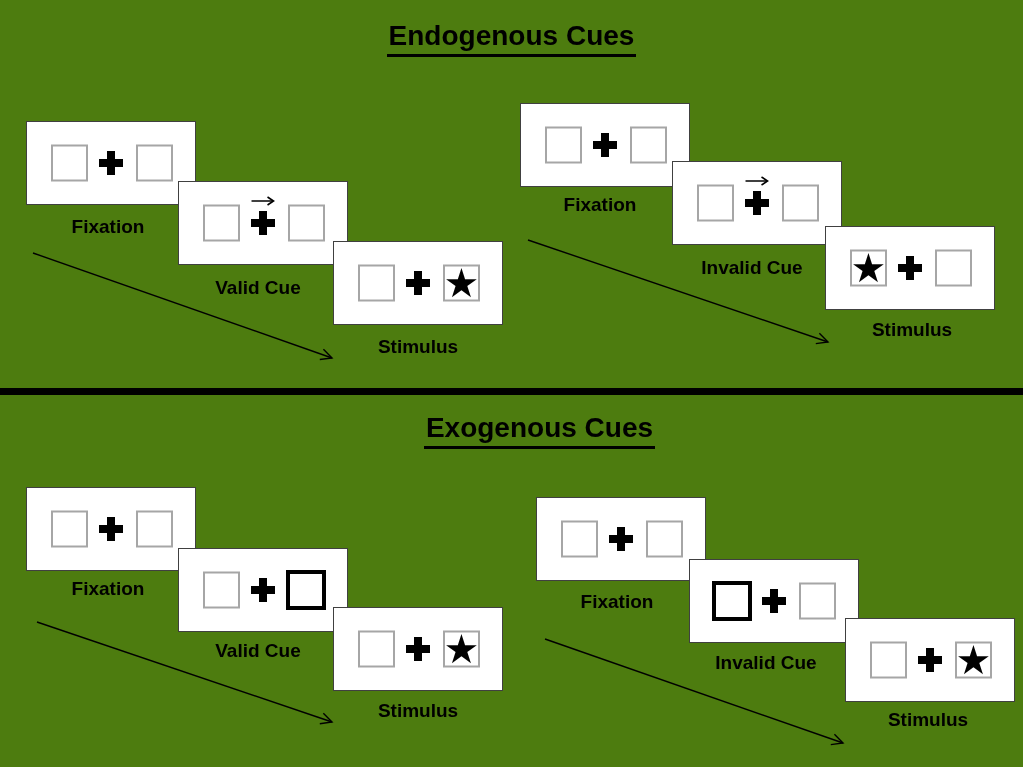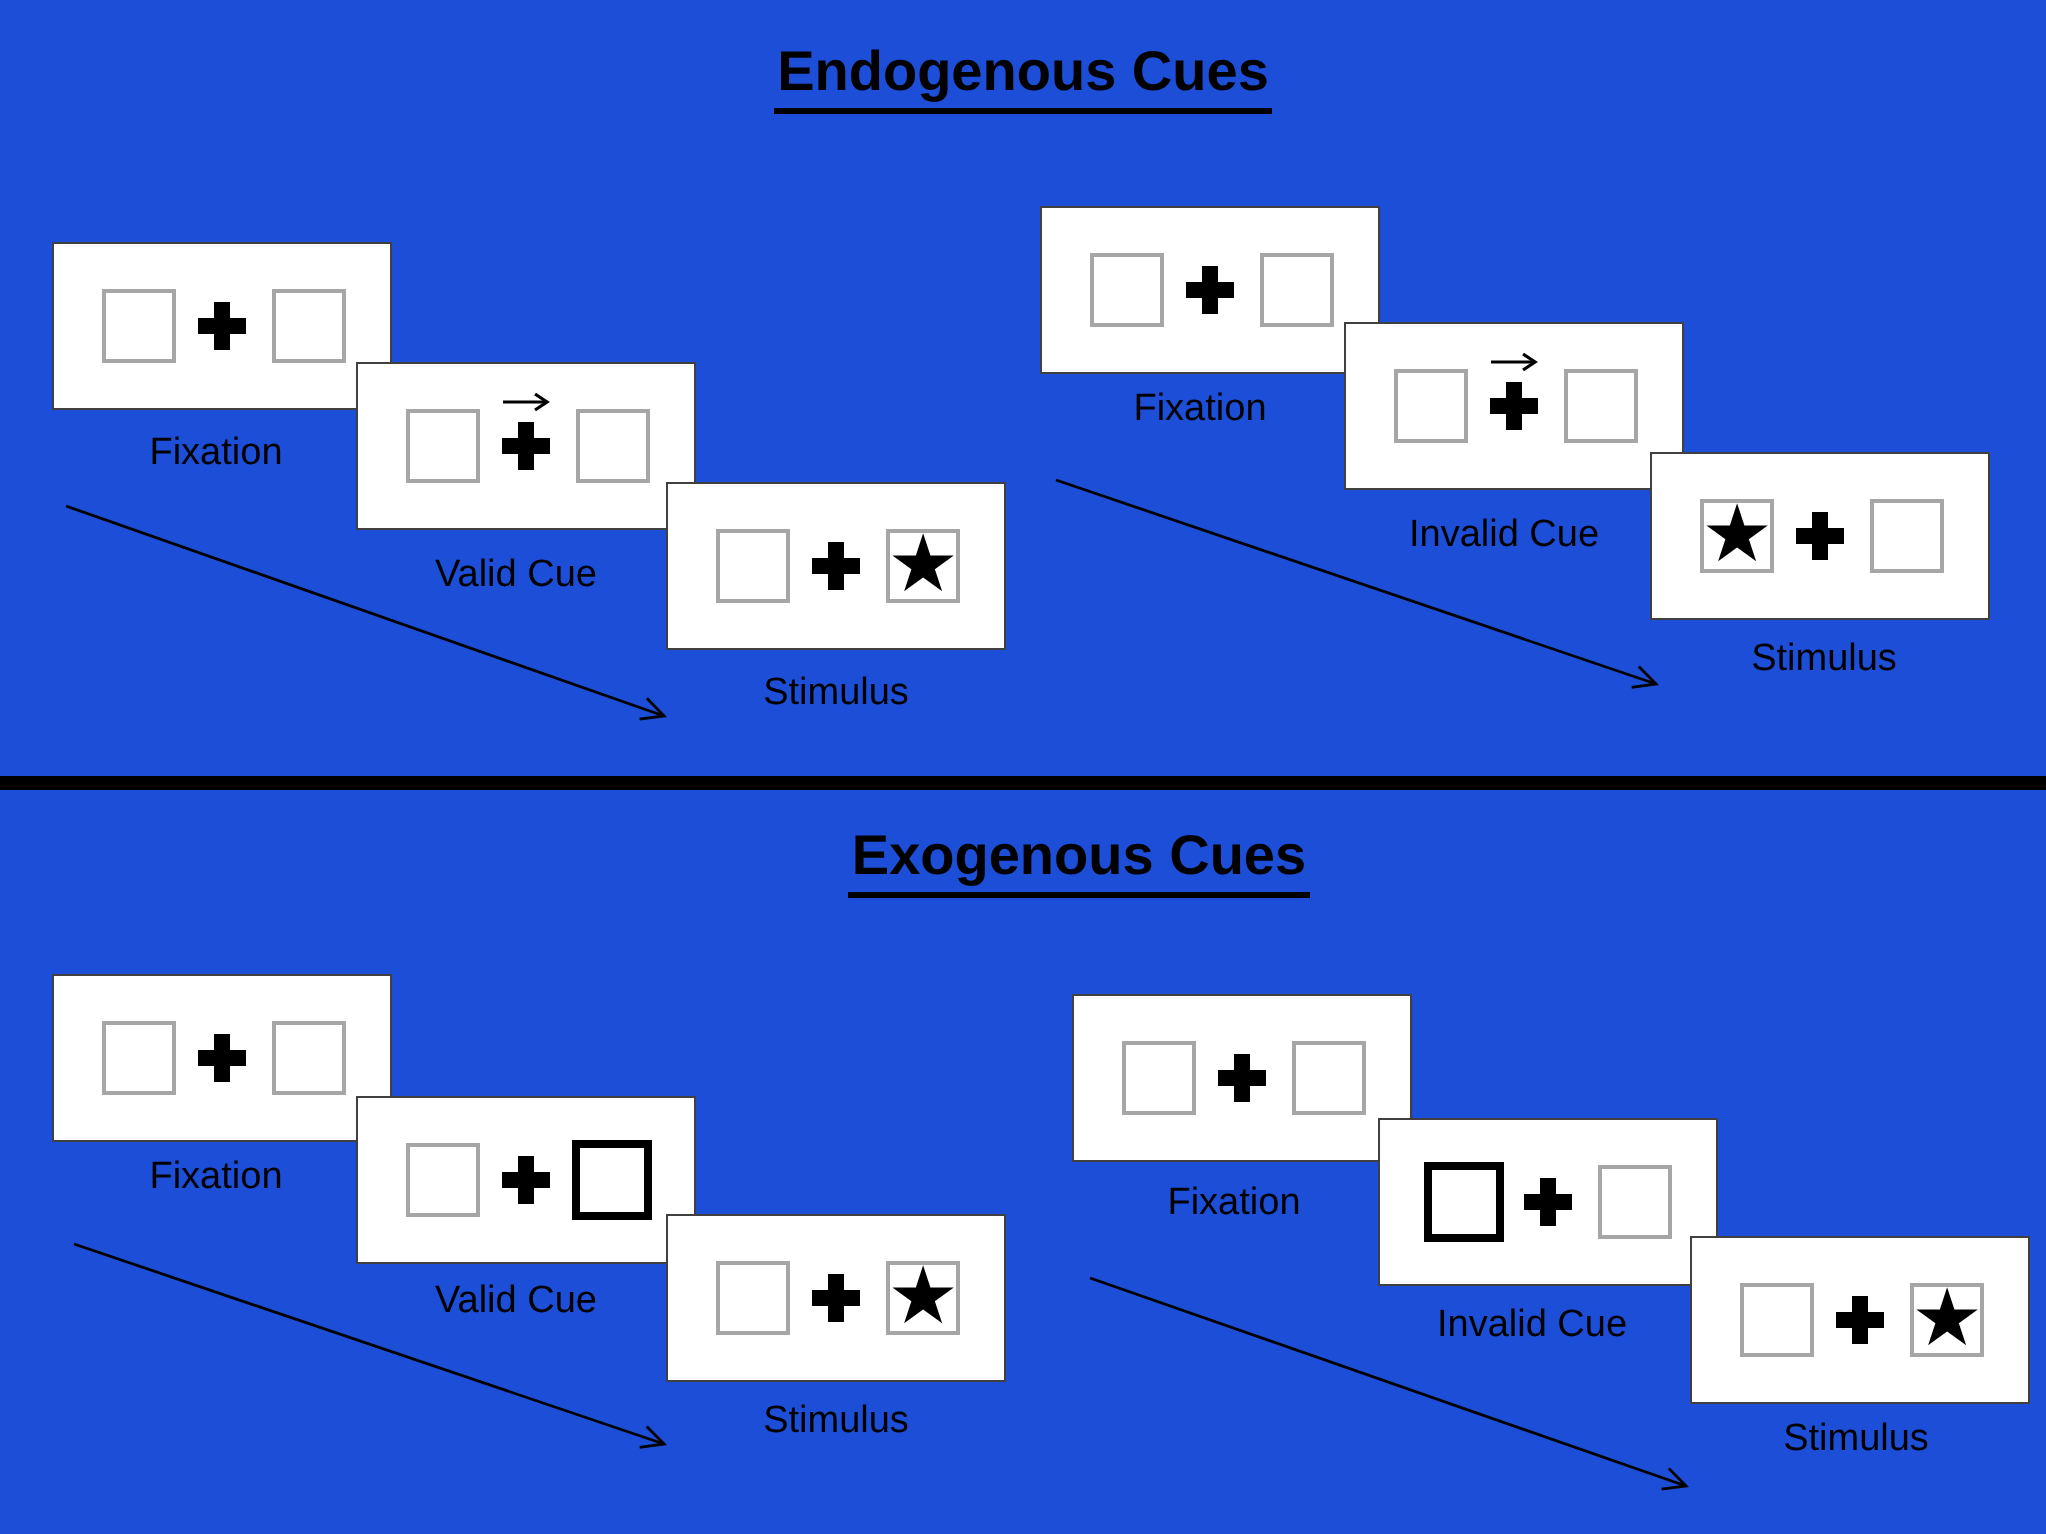--- a/index.html
+++ b/index.html
@@ -1,38 +1,38 @@
 <!DOCTYPE html>
 <html><head>
 <meta charset="utf-8">
 <style>
   html,body{margin:0;padding:0;background:#fff;}
   .stage{
-    position:relative;width:1023px;height:767px;background:#1d4ed8;overflow:hidden;
+    position:relative;width:1023px;height:767px;background:#4d7c0f;overflow:hidden;
     font-family:"Liberation Sans",sans-serif;color:#000;
   }
   .title{position:absolute;left:0;width:100%;text-align:center;font-weight:bold;font-size:28px;line-height:1.15;}
   .title .tt{display:inline-block;border-bottom:3px solid #000;padding:0 2px 2px 2px;}
   #title-endo{top:20px;}
   #title-exo{top:412px;padding-left:28px;}
   .divider{position:absolute;left:0;top:388px;width:1023px;height:7px;background:#000;}
   .card{position:absolute;width:170px;height:84px;background:#fff;border:1.5px solid #404040;box-sizing:border-box;}
   .z1{z-index:1}.z2{z-index:2}.z3{z-index:3}
   .sq{position:absolute;width:37px;height:37px;border:2px solid #a6a6a6;box-sizing:border-box;top:50%;transform:translateY(-50%);background:#fff;}
   .sq.l{left:24px}
   .sq.r{left:109px}
   .sq.bold{width:40px;height:40px;border:4px solid #000;}
   .sq.bold.l{left:22px}
   .sq.bold.r{left:107px}
   .plus{position:absolute;left:50%;top:50%;width:24px;height:24px;transform:translate(-50%,-50%);}
   .plus::before{content:"";position:absolute;left:8px;top:0;width:8px;height:24px;background:#000;}
   .plus::after{content:"";position:absolute;left:0;top:8px;width:24px;height:8px;background:#000;}
   .cue-arrow{position:absolute;left:50%;top:13px;transform:translateX(-48%);}
   .star{position:absolute;left:50%;top:50%;transform:translate(-50%,-52%);font-size:40px;line-height:1;color:#000;font-family:"DejaVu Sans",sans-serif;}
-  .label{position:absolute;width:170px;text-align:center;font-weight:normal;font-size:19px;line-height:22px;white-space:nowrap;}
+  .label{position:absolute;width:170px;text-align:center;font-weight:bold;font-size:19px;line-height:22px;white-space:nowrap;}
   .arrows{position:absolute;left:0;top:0;z-index:0;pointer-events:none;}
 </style>
 </head>
 <body>
 
 <div class="stage">
 
   <svg class="arrows" width="1023" height="767" viewBox="0 0 1023 767">
     <g stroke="#000" stroke-width="1.4" fill="none">
       <line x1="33" y1="253" x2="332" y2="358"></line>

